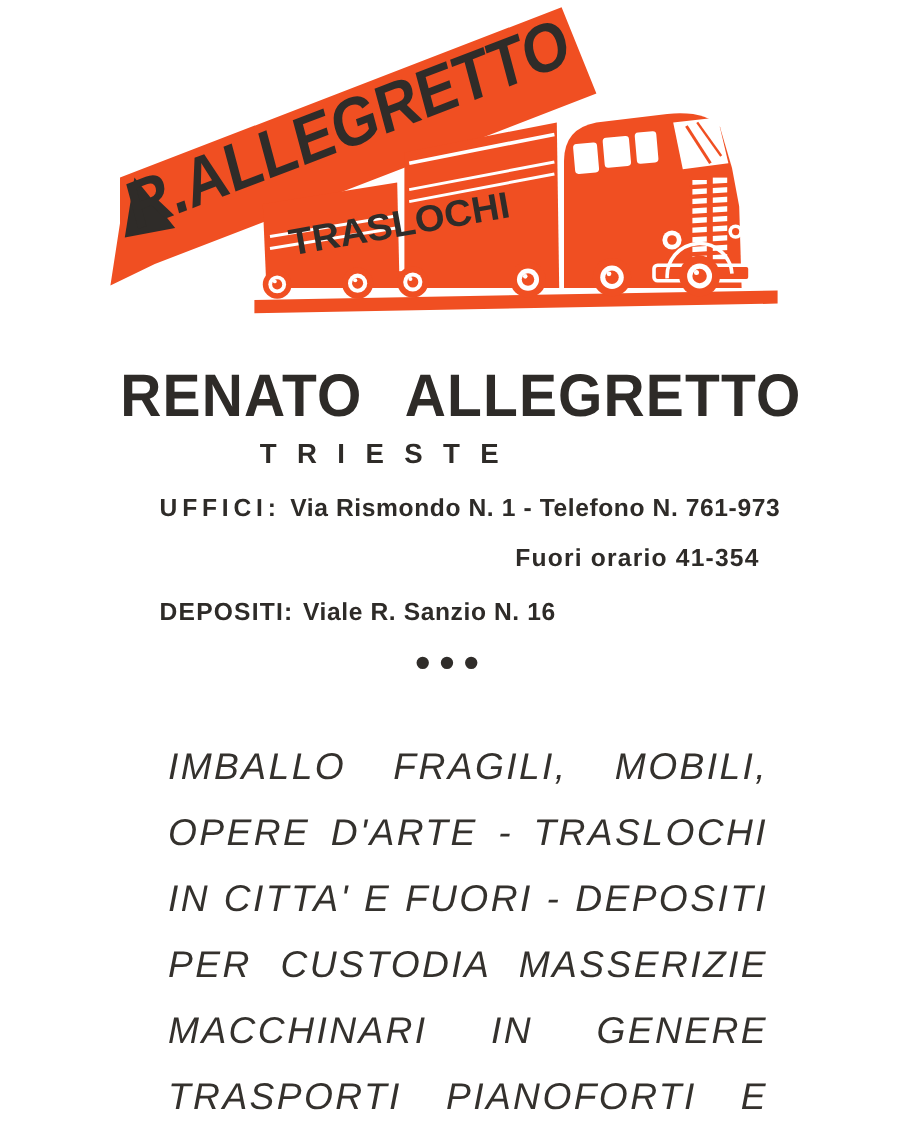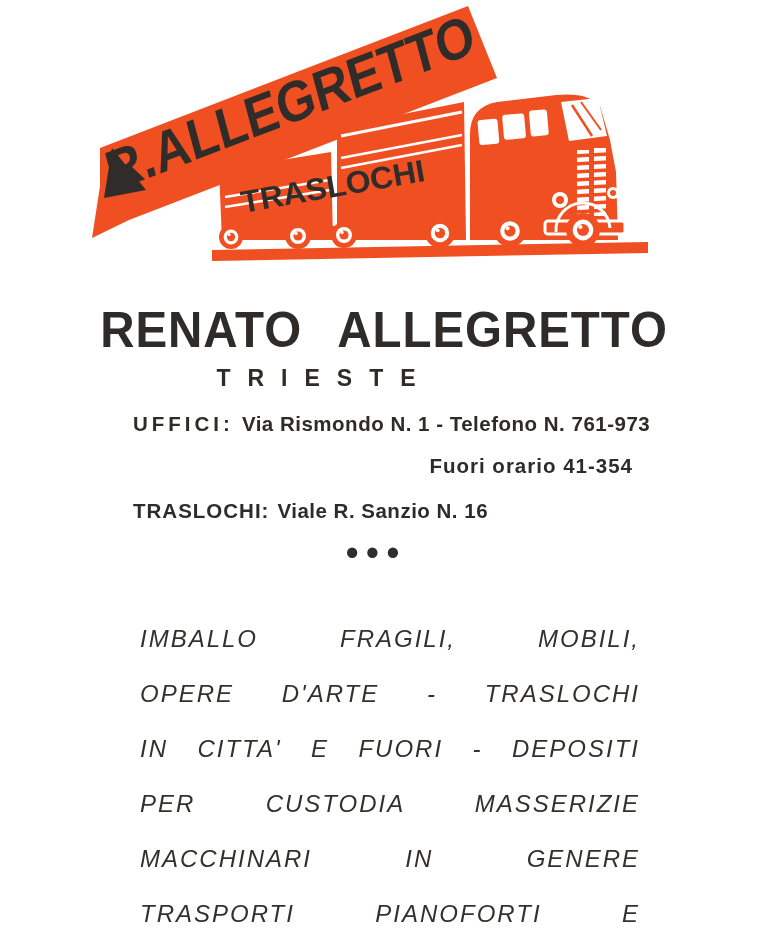--- a/index.html
+++ b/index.html
@@ -83,21 +83,21 @@
   
   .services {
     position: absolute;
     top: 611px; left: 140px;
     width: 500px;
     color: #34312d;
   }
   .services .line {
     height: 55px;
     line-height: 55px;
-    font-size: 24px;
+    font-size: 31px;
     font-style: italic;
     font-weight: 400;
     letter-spacing: 2px;
     white-space: nowrap;
     text-align: justify;
     text-align-last: justify;
   }
 </style>
 </head>
 <body>
@@ -224,21 +224,21 @@
 
   <div class="company-name">RENATO ALLEGRETTO</div>
   <div class="company-city">TRIESTE</div>
 
   <div class="contact">
     <div class="row1">
       <span class="label">UFFICI:</span><span class="value">Via Rismondo N. 1 - Telefono N. 761-973</span>
     </div>
     <div class="row2">Fuori orario 41-354</div>
     <div class="row3">
-      <span class="label2">TRASLOCHI:</span><span class="value">Viale R. Sanzio N. 16</span>
+      <span class="label2">DEPOSITI:</span><span class="value">Viale R. Sanzio N. 16</span>
     </div>
   </div>
 
   <div class="dots">•••</div>
 
   <div class="services">
     <div class="line">IMBALLO FRAGILI, MOBILI,</div>
     <div class="line">OPERE D'ARTE - TRASLOCHI</div>
     <div class="line">IN CITTA' E FUORI - DEPOSITI</div>
     <div class="line">PER CUSTODIA MASSERIZIE</div>

